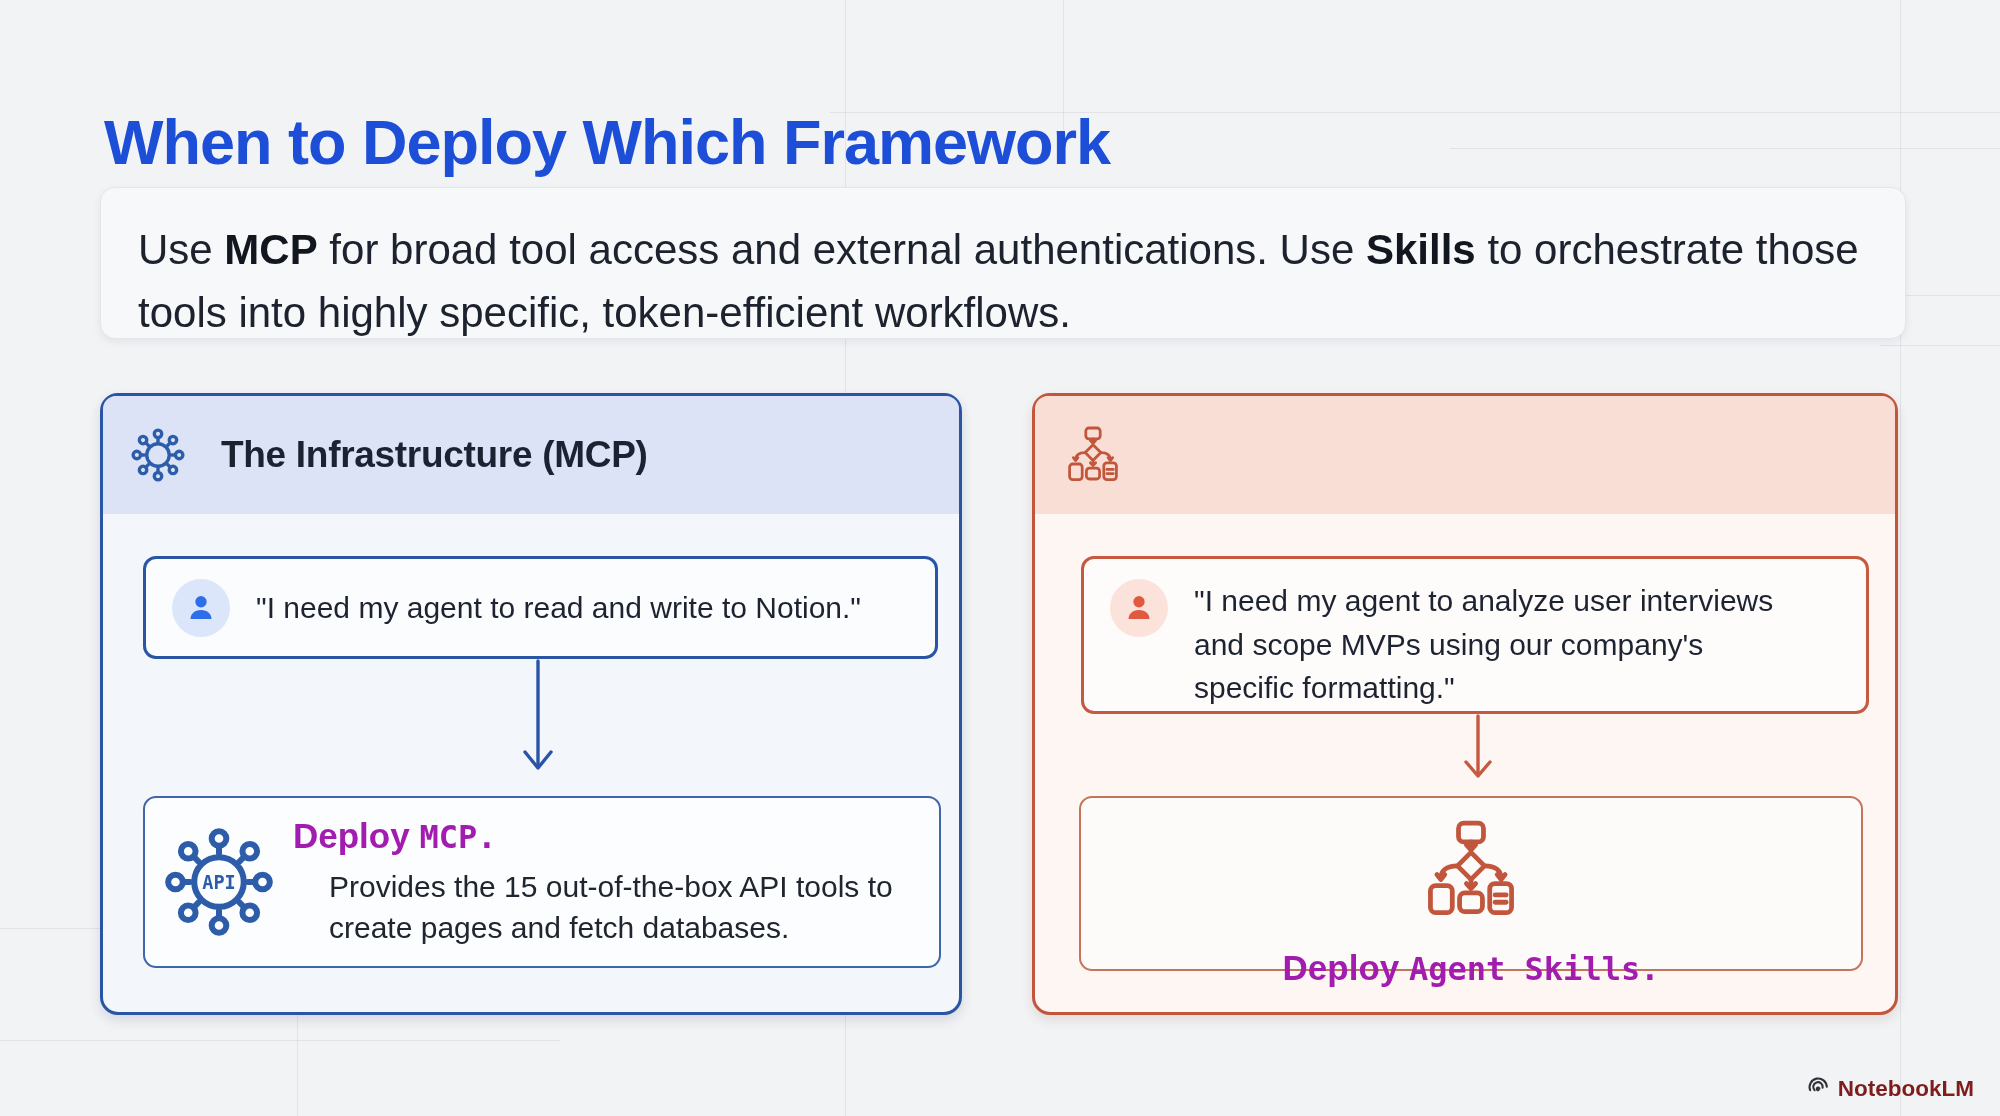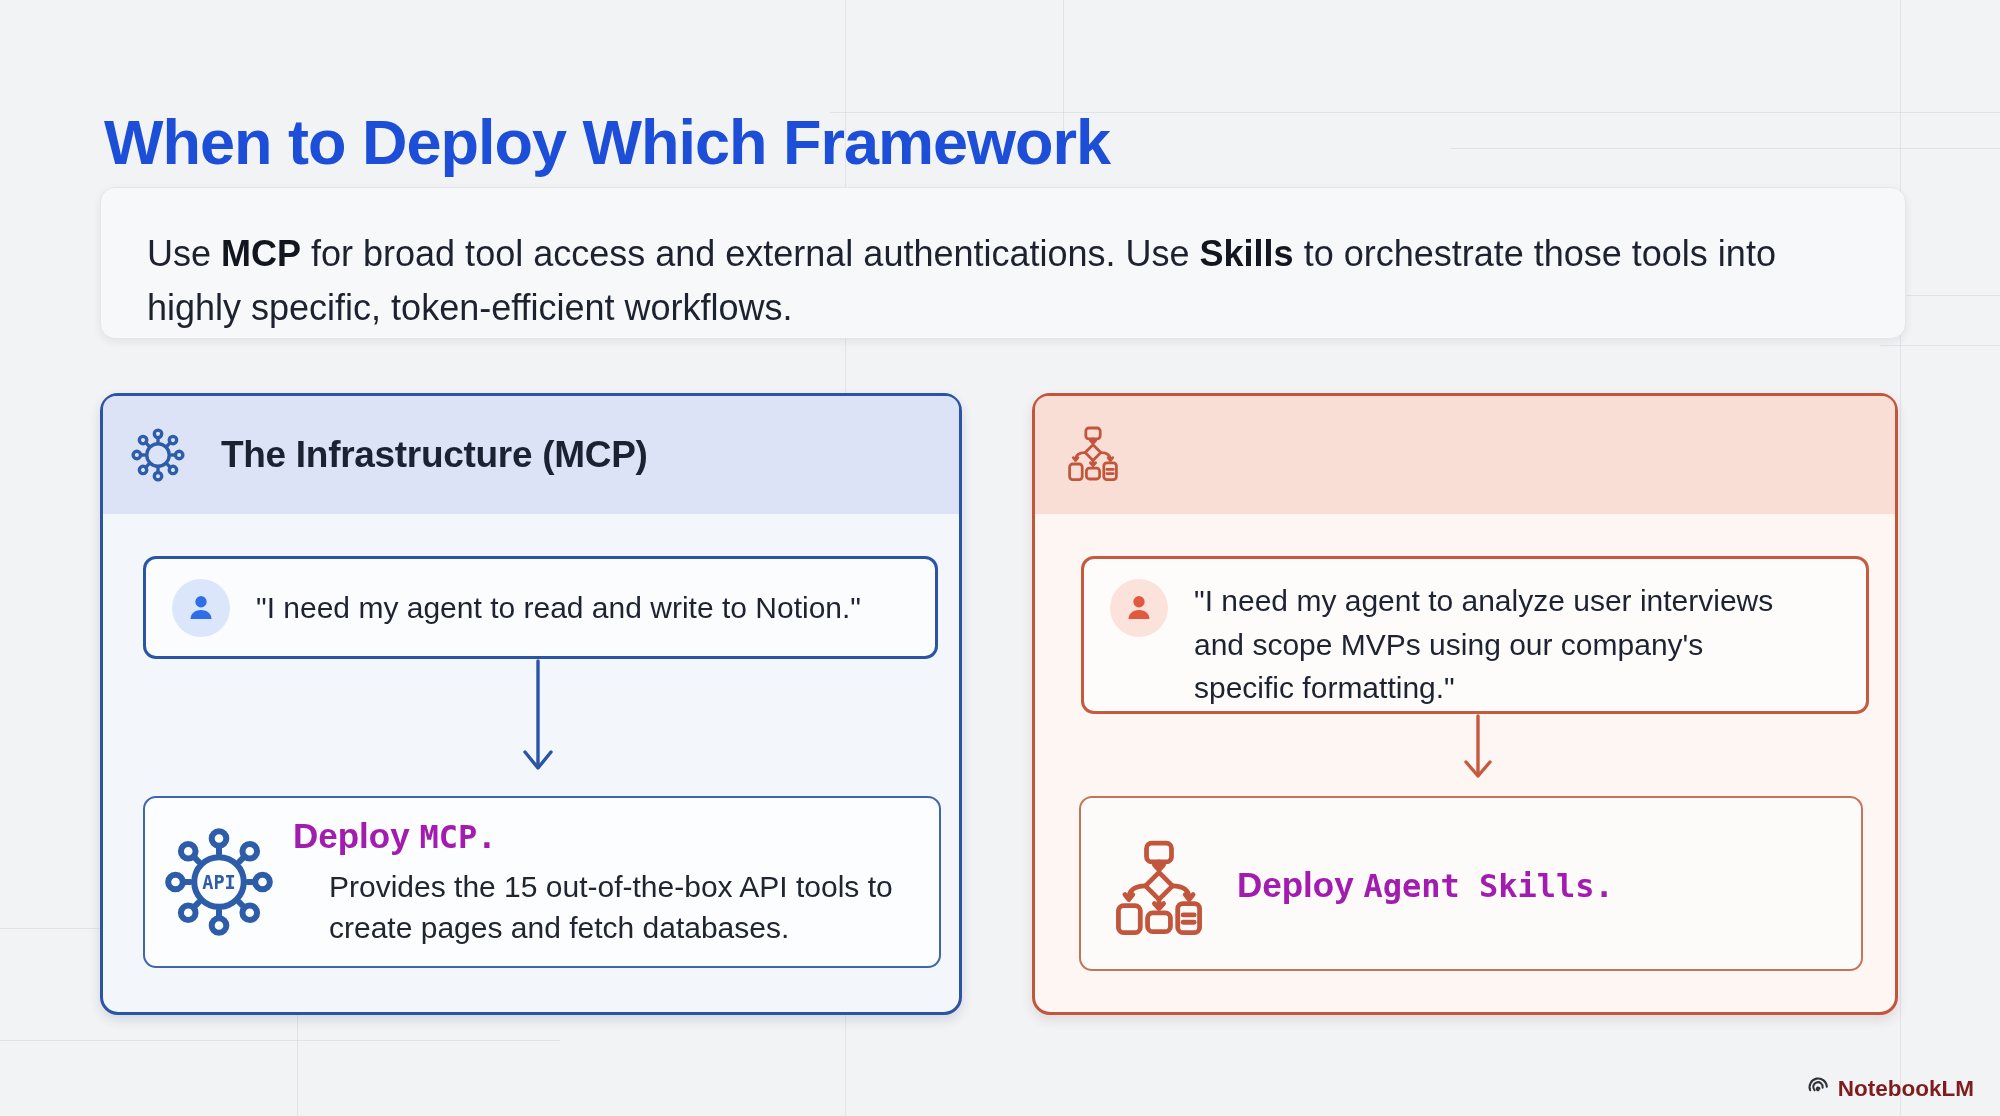--- a/index.html
+++ b/index.html
@@ -22,21 +22,21 @@
     font-size:63px;font-weight:800;color:#1d4ed8;
     letter-spacing:-1px;white-space:nowrap;
   }
 
   .intro-box{
     position:absolute;left:100px;top:187px;width:1806px;height:152px;
     background:#f7f8fa;border:1px solid #e4e6ea;border-radius:15px;
     box-shadow:0 3px 9px rgba(25,35,55,0.07);
     box-sizing:border-box;padding:26px 33px;
   }
-  .intro-box p{margin:13px;font-size:36px;line-height:1.5;color:#1c222e;}
+  .intro-box p{margin:4px;font-size:42px;line-height:1.5;color:#1c222e;}
   .intro-box strong{font-weight:700;color:#12161f;}
 
   .panel{position:absolute;top:393px;height:622px;border-radius:18px;box-sizing:border-box;}
   .panel-mcp{
     left:100px;width:862px;background:#f3f6fb;
     border:3.5px solid #2a55a5;box-shadow:0 5px 12px rgba(30,50,95,0.14);
   }
   .panel-skills{
     left:1032px;width:866px;background:#fdf6f2;
     border:3.5px solid #c2563d;box-shadow:0 5px 12px rgba(95,40,25,0.12);
@@ -87,21 +87,21 @@
   .deploy-card{
     position:absolute;display:flex;align-items:center;box-sizing:border-box;
     border-radius:13px;background:#fcfdff;
   }
   .panel-mcp .deploy-card{
     left:40px;top:400px;width:798px;height:172px;
     border:2px solid #3f66ab;padding:0 18px 0 14px;gap:14px;
   }
   .panel-skills .deploy-card{
     left:44px;top:400px;width:784px;height:175px;
-    border:2px solid #c3755c;padding:12px 18px 0 18px;gap:18px;background:#fdfbf9;
+    border:2px solid #c3755c;padding:12px 18px 0 18px;gap:18px;background:#fdfbf9;flex-direction:column;
   }
   .deploy-icon{flex:0 0 120px;display:flex;align-items:center;justify-content:center;text-align:right;}
   .panel-mcp .deploy-icon svg{width:112px;height:112px;stroke:#2d5da9;}
   .panel-skills .deploy-icon svg{width:104px;height:104px;stroke:#c2563d;}
   .deploy-title{font-size:35px;font-weight:700;color:#a21caf;margin:0 0 10px 0;}
   .deploy-title .mono{font-family:"DejaVu Sans Mono",monospace;font-size:32px;font-weight:700;}
   .deploy-desc{font-size:30px;line-height:1.38;color:#20262f;max-width:600px;margin-left:36px;}
 
   .brand{
     position:absolute;right:26px;bottom:12px;

